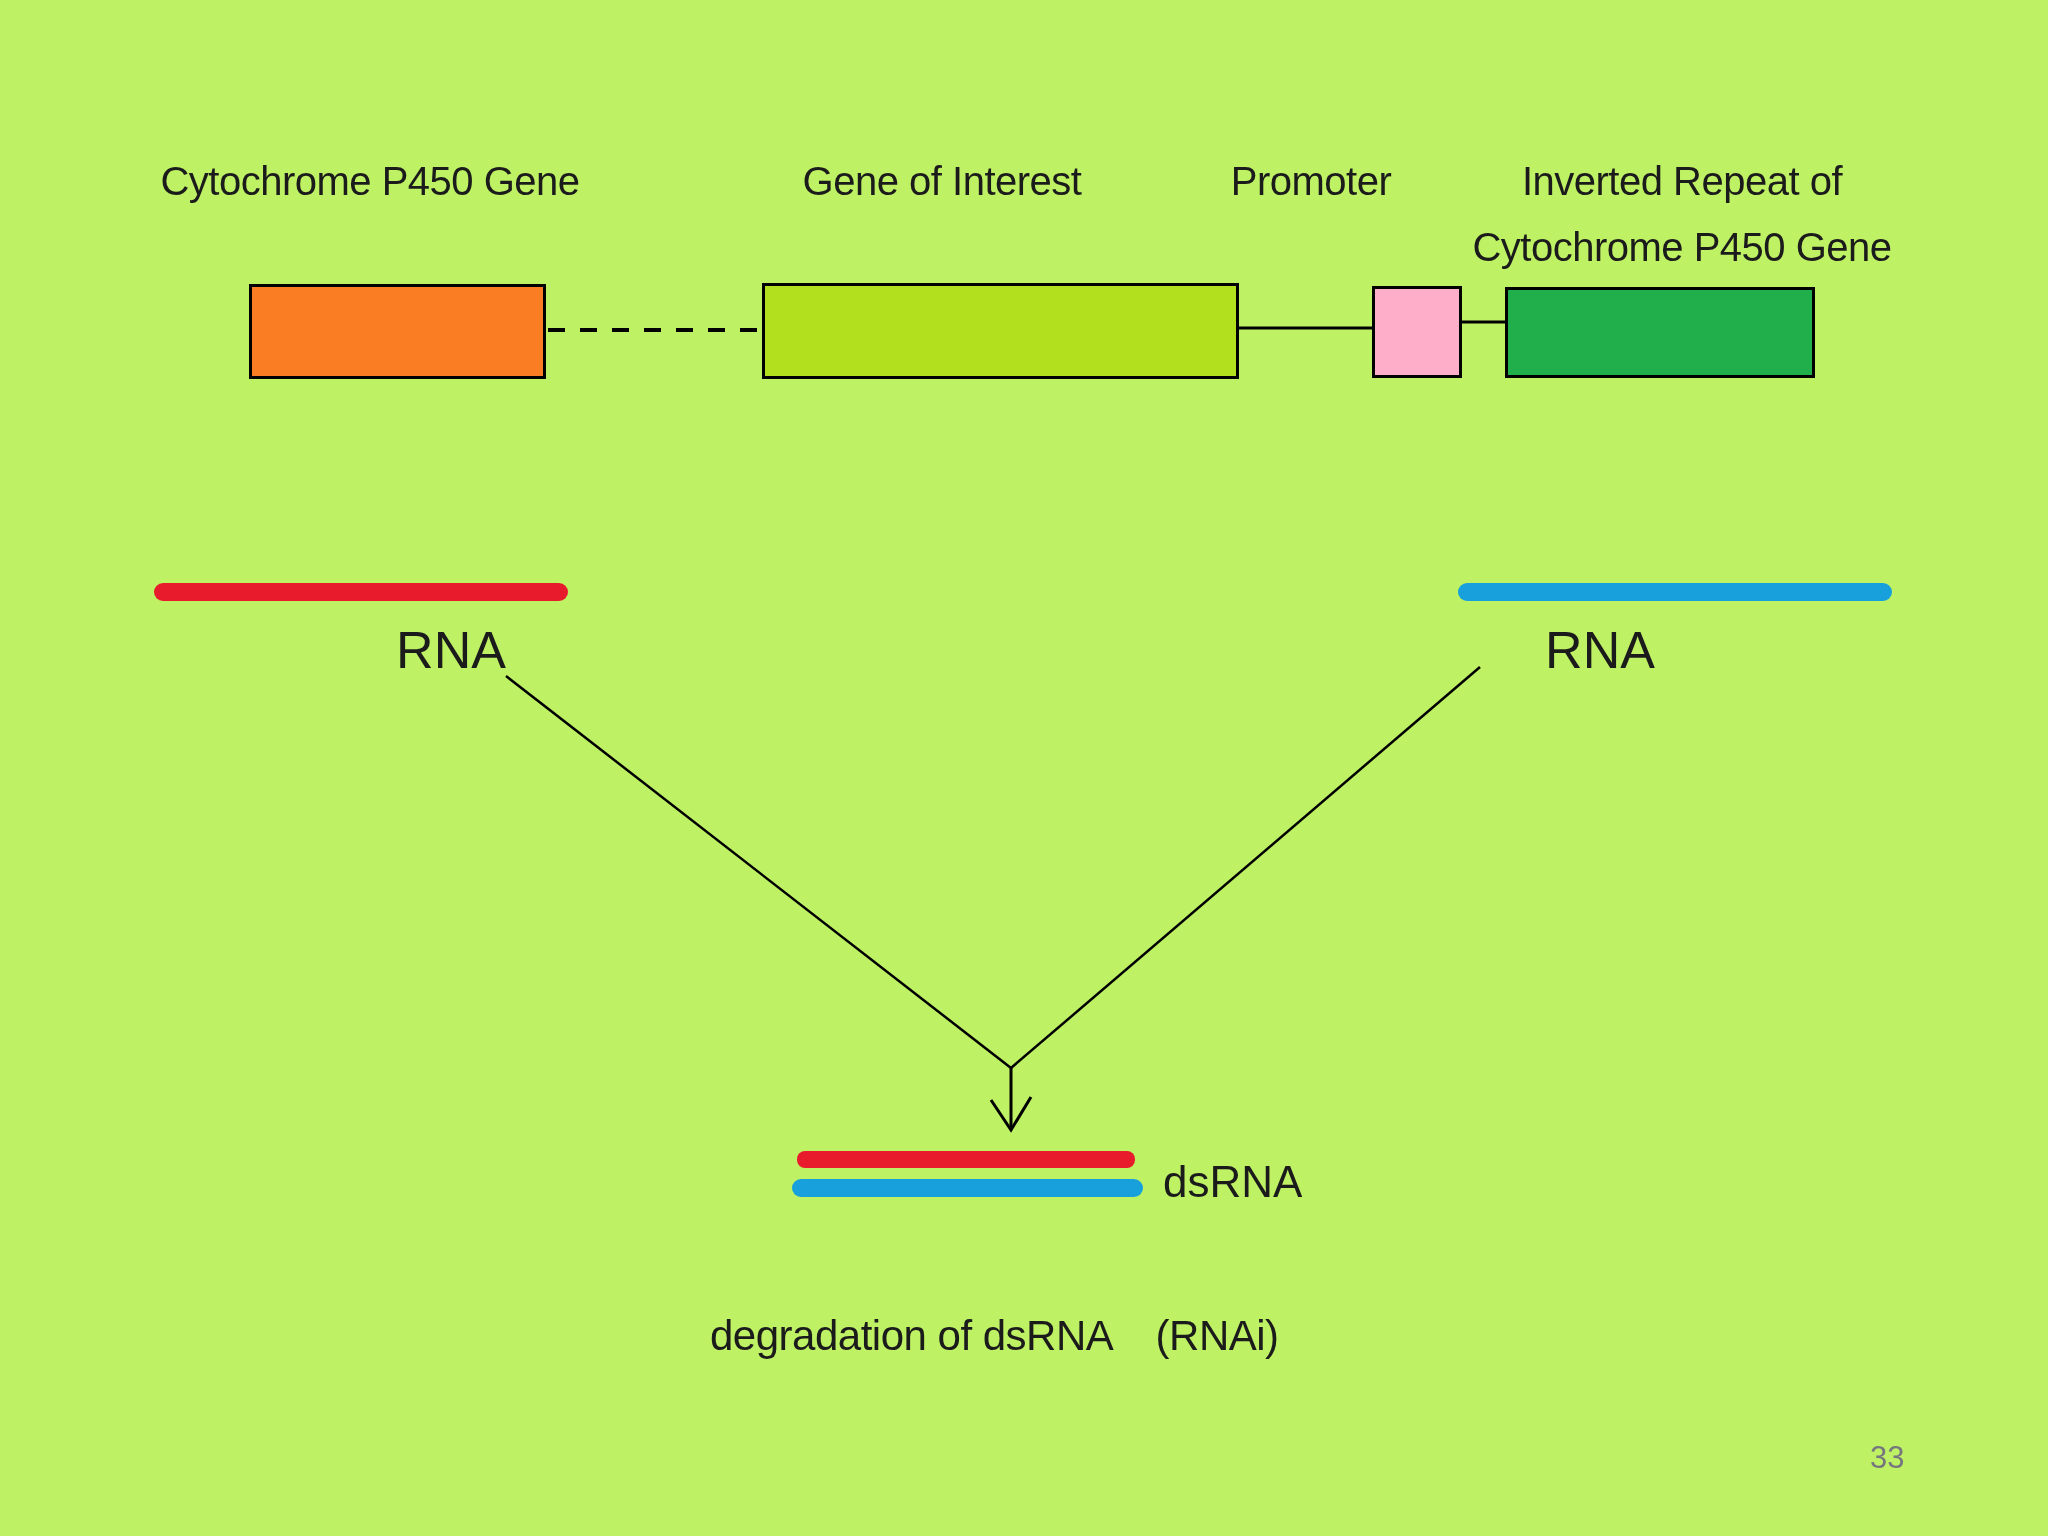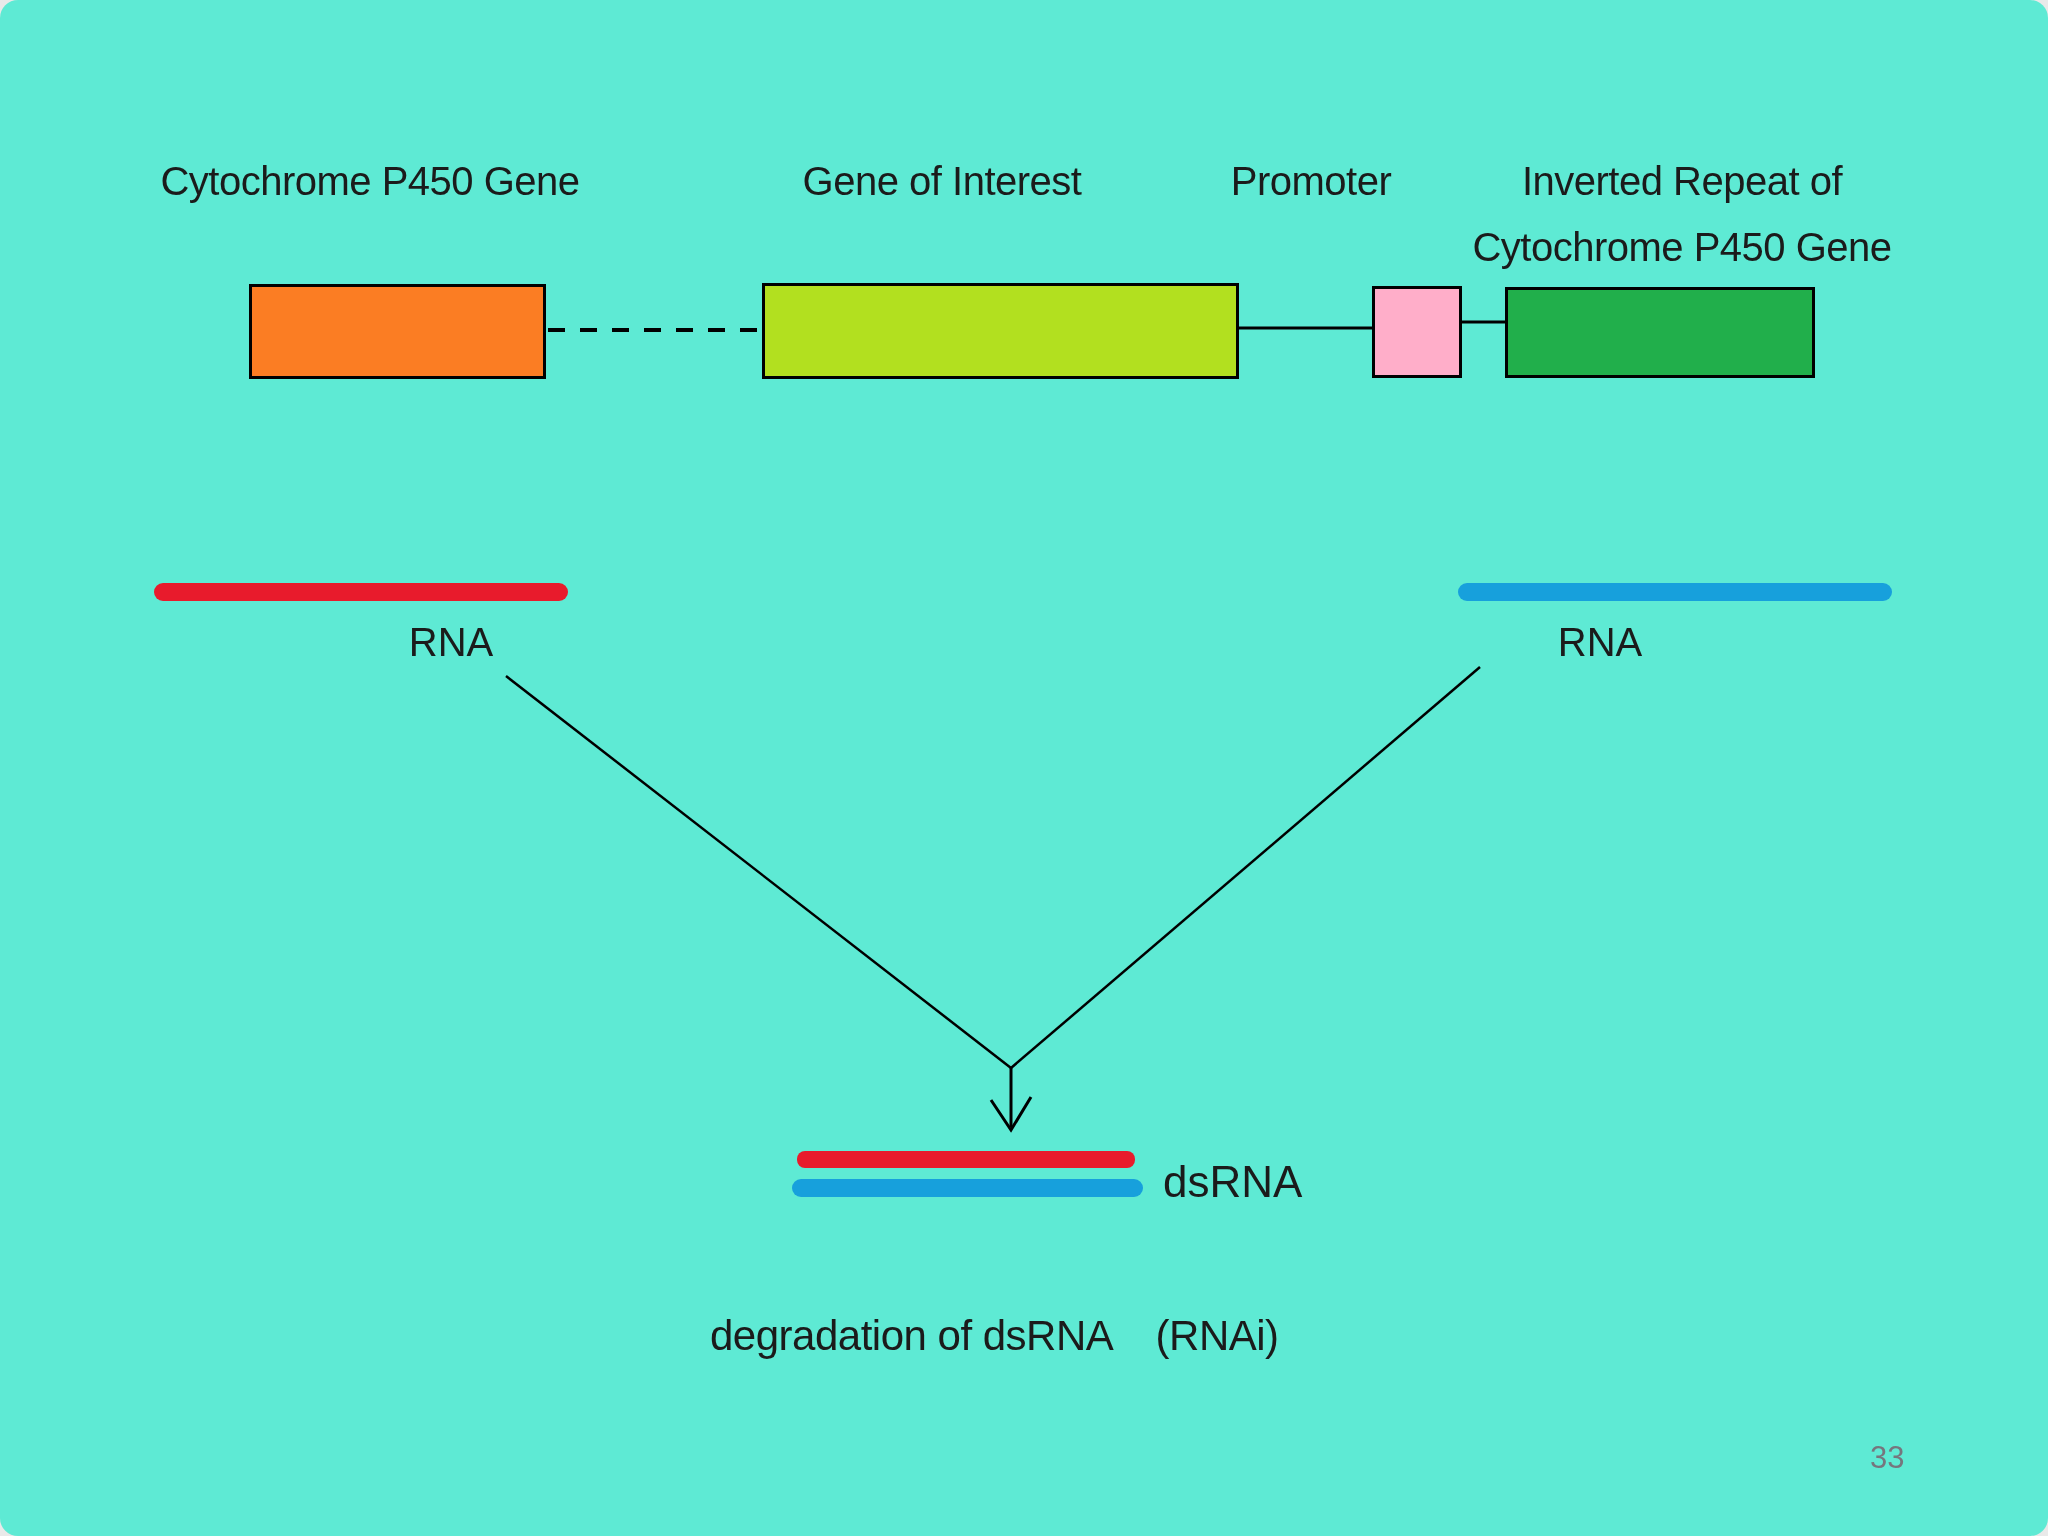--- a/index.html
+++ b/index.html
@@ -1,24 +1,23 @@
 <!DOCTYPE html>
 <html><head>
 <meta charset="utf-8">
 <style>
   html, body { margin: 0; padding: 0; background: #e9e9e9; }
   .slide {
     position: relative;
     width: 2048px;
     height: 1536px;
-    background: #5eead4;
+    background: #bef264;
     overflow: hidden;
     font-family: "Liberation Sans", sans-serif;
     color: #1b1b1b;
-    border-radius: 18px;
   }
   
   .top-label {
     position: absolute;
     top: 148px;
     font-size: 40px;
     line-height: 66px;
     text-align: center;
     letter-spacing: -0.5px;
   }
@@ -46,21 +45,21 @@
   }
   .bar-rna-left  { left: 154px;  top: 583px; width: 414px; }
   .bar-rna-right { left: 1458px; top: 583px; width: 434px; }
   .bar-dsrna-top    { left: 797px; top: 1151px; width: 338px; height: 17px; border-radius: 8px; }
   .bar-dsrna-bottom { left: 792px; top: 1179px; width: 351px; height: 18px; border-radius: 9px; }
 
   .rna-label {
     position: absolute;
     top: 620px;
     width: 200px;
-    font-size: 40px;
+    font-size: 52px;
     text-align: center;
   }
   .rna-label-left  { left: 351px; }
   .rna-label-right { left: 1500px; }
 
   .dsrna-label {
     position: absolute;
     left: 1163px;
     top: 1157px;
     font-size: 44px;

